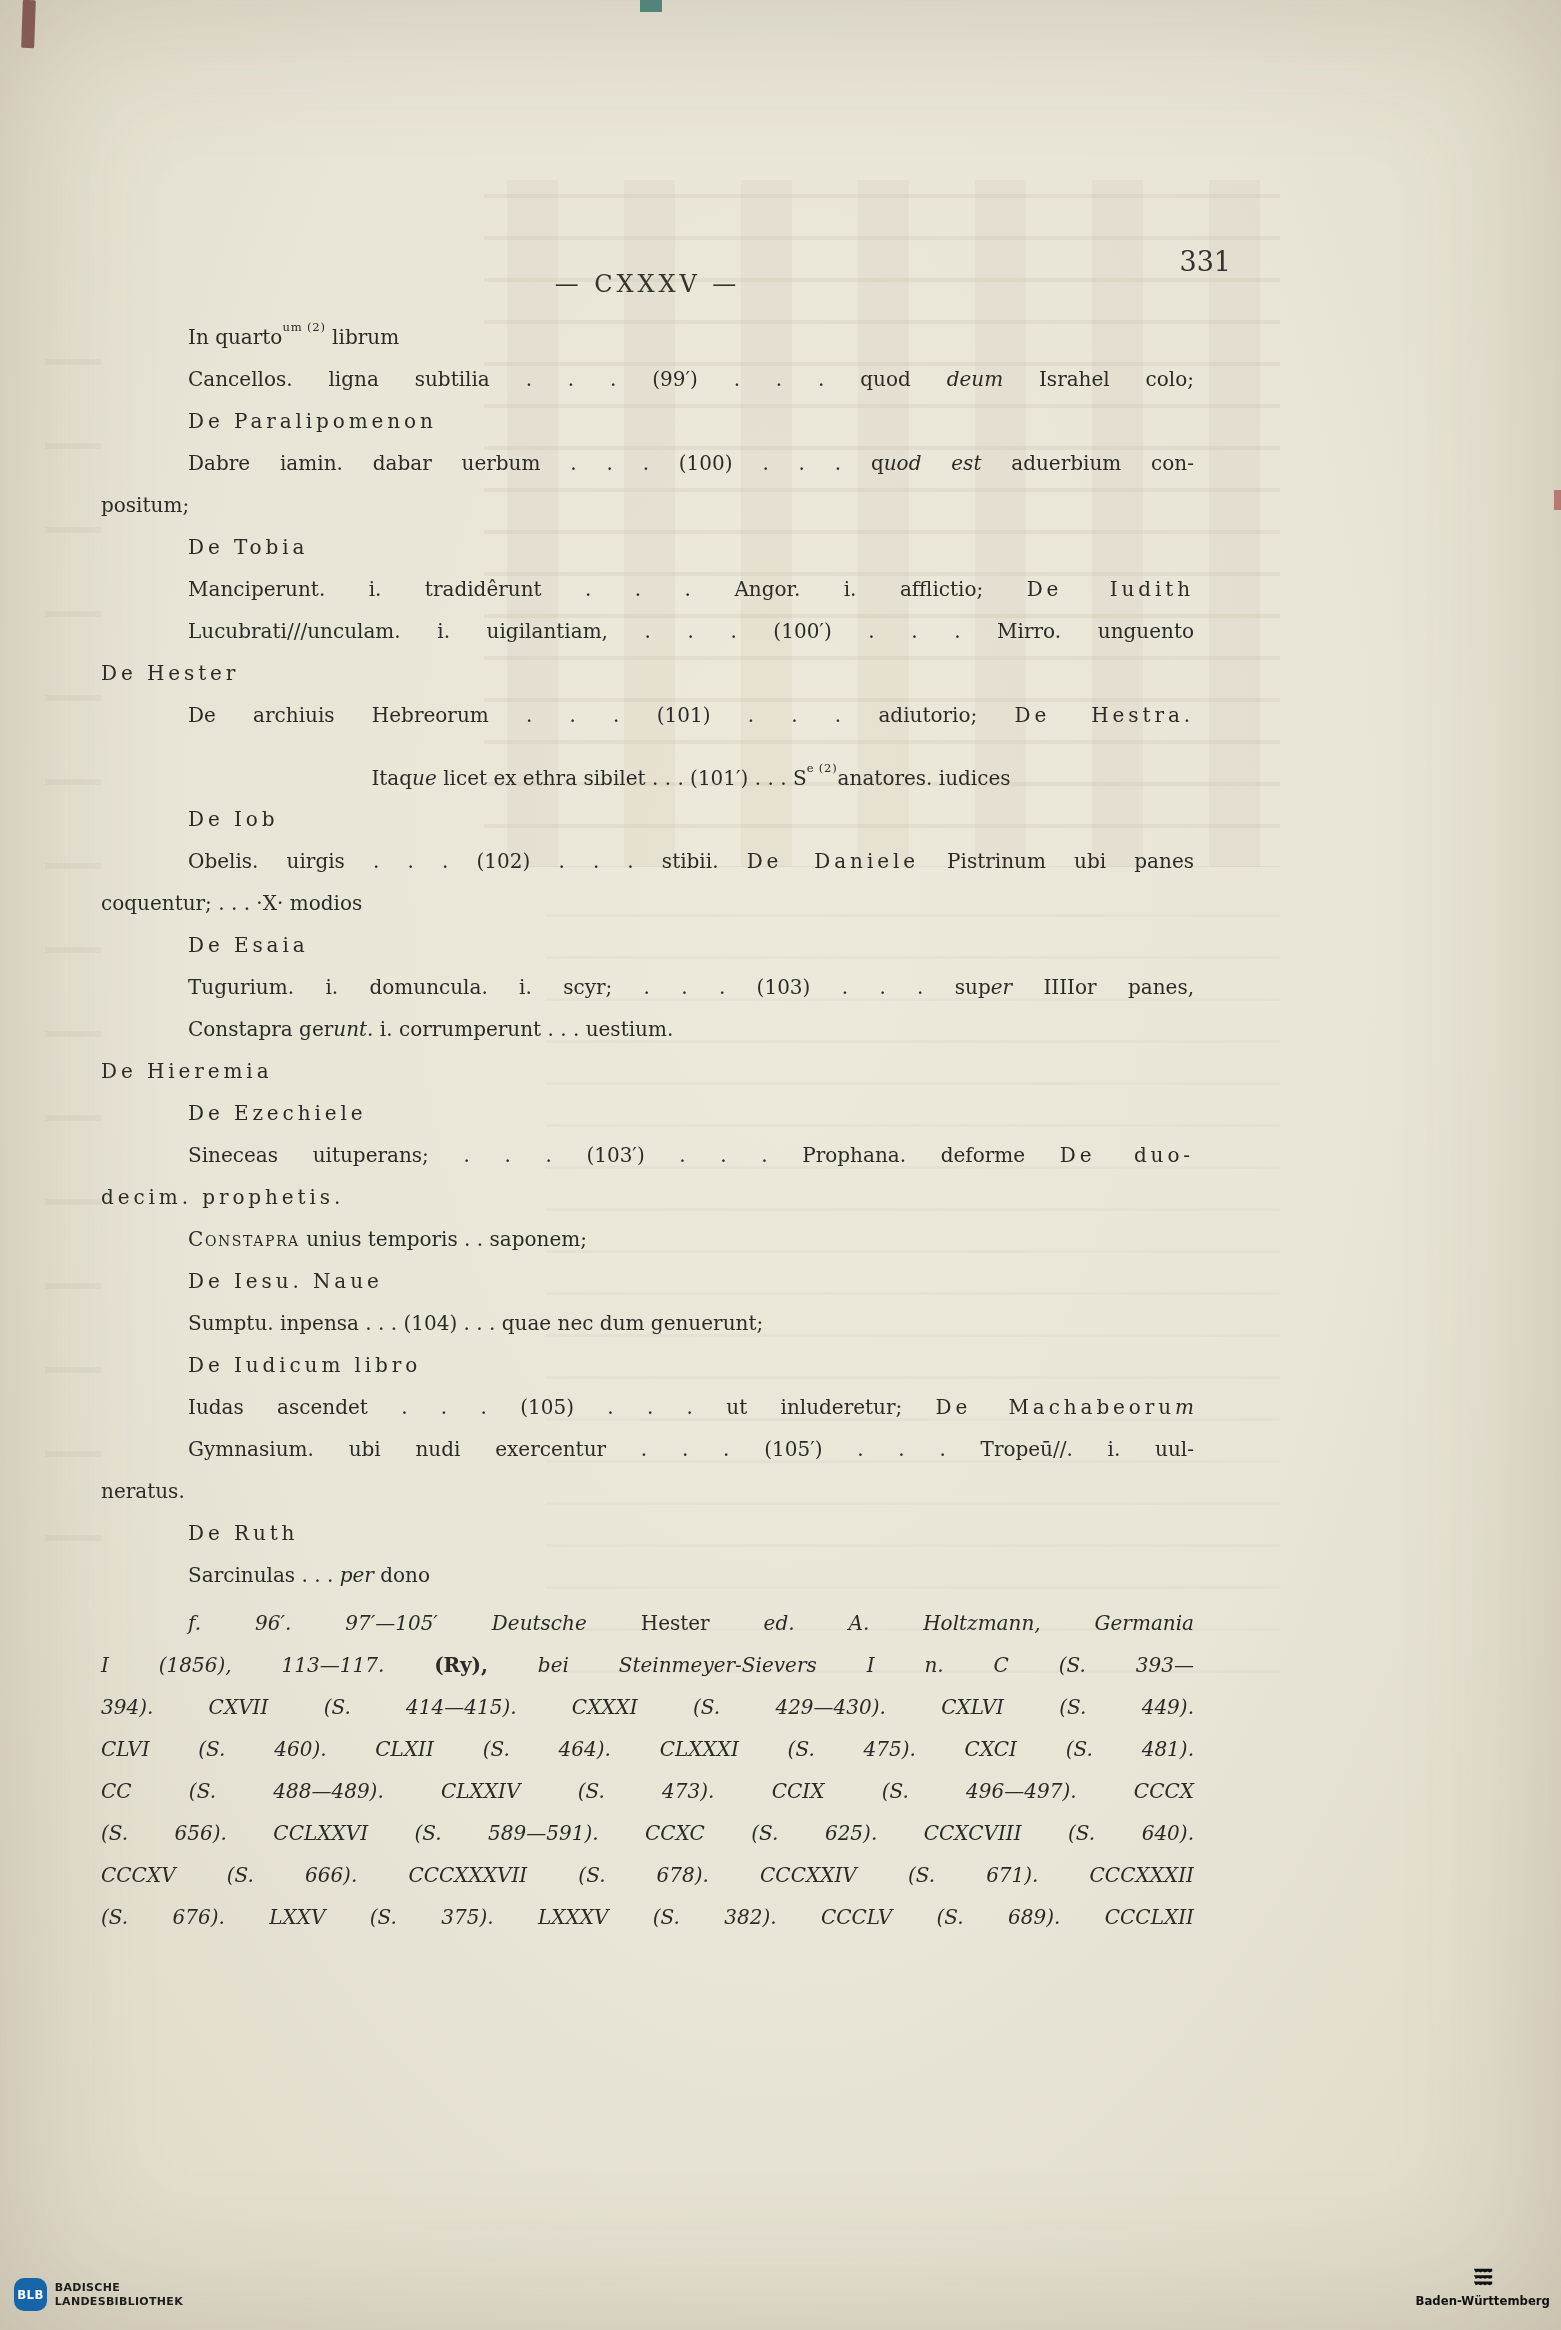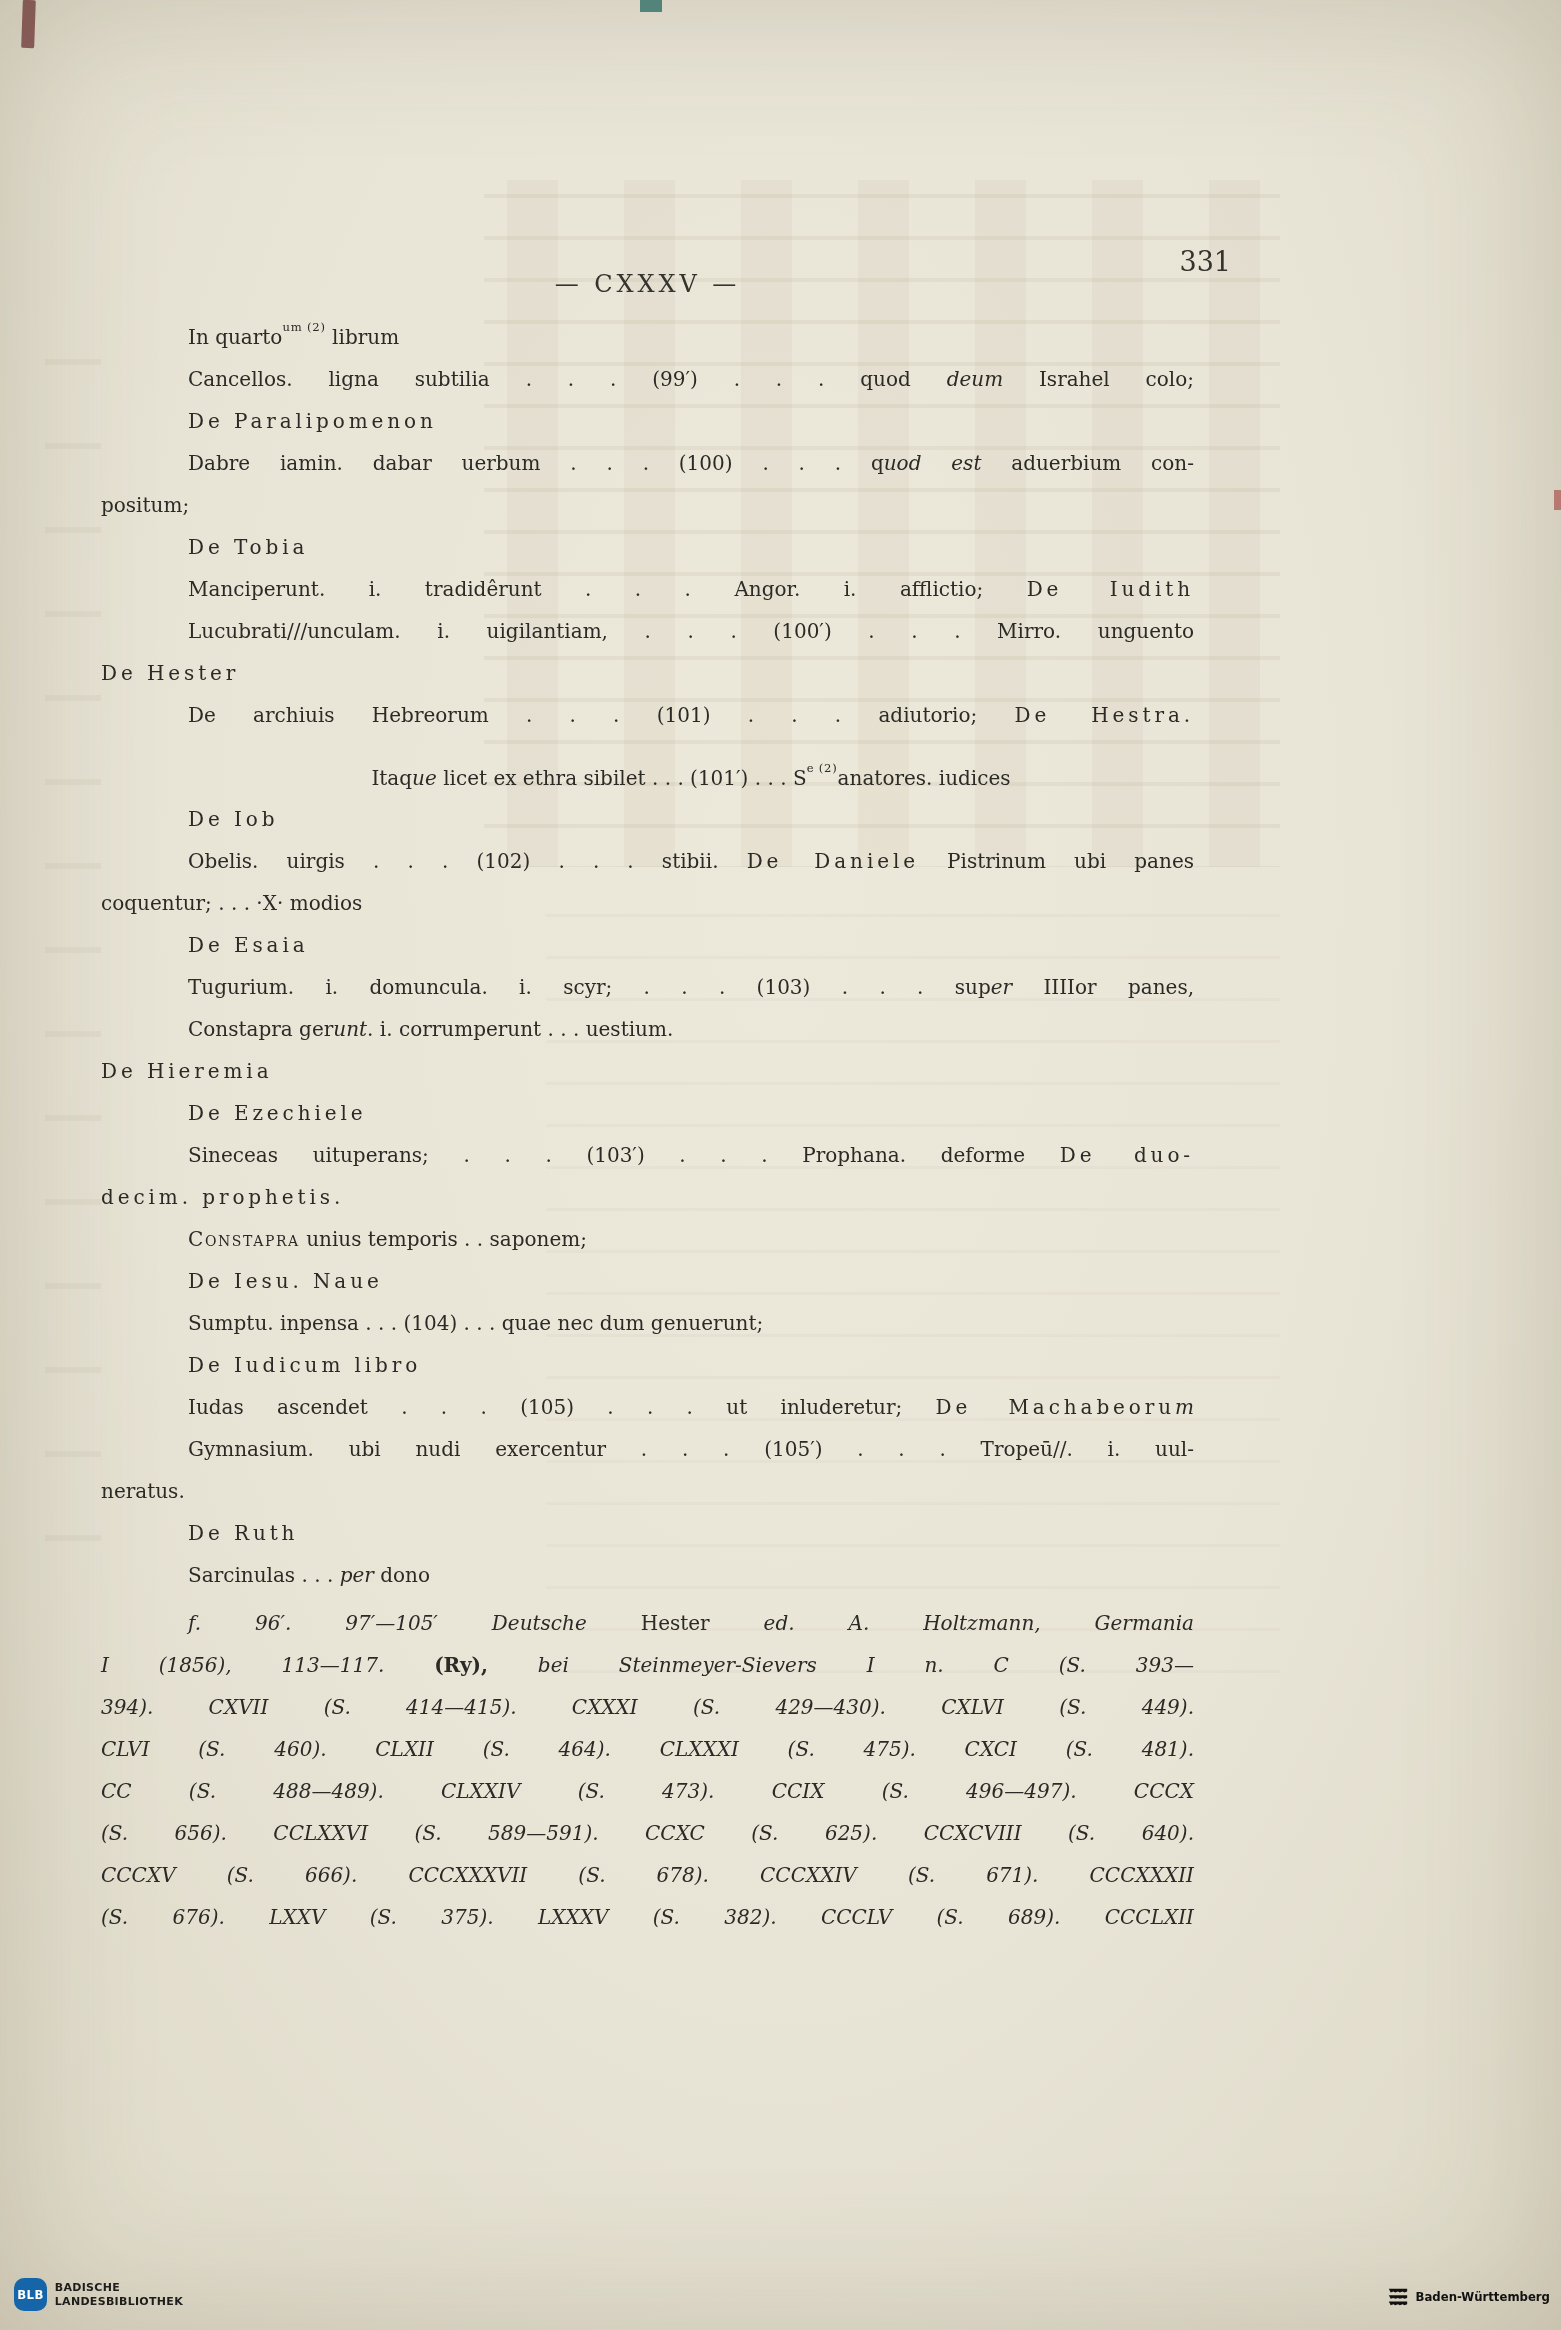--- a/index.html
+++ b/index.html
@@ -82,21 +82,21 @@
     font-weight: bold; font-size: 11.7px; letter-spacing: 0.4px;
     display: flex; align-items: center; justify-content: center;
     border-radius: 10px;
   }
   .blb-text { font-weight: 700; font-size: 11px; line-height: 14px; color: #1d1d1b; letter-spacing: 0.3px; }
 
   .footer-right {
     position: absolute; right: 11px; bottom: 22px;
     display: flex; align-items: center; gap: 6.2px;
     font-family: "DejaVu Sans", "Liberation Sans", sans-serif;
-    font-weight: 700; font-size: 11.7px; color: #111;
+    font-weight: 700; font-size: 11.7px; color: #111; flex-direction: column;
   }
   .bw-icon { width: 22px; height: 22px; }
   .bw-icon path { fill: #111; }
 </style>
 </head>
 <body>
 
 <div class="page">
 
   <div class="mark" id="mark-maroon"></div>

